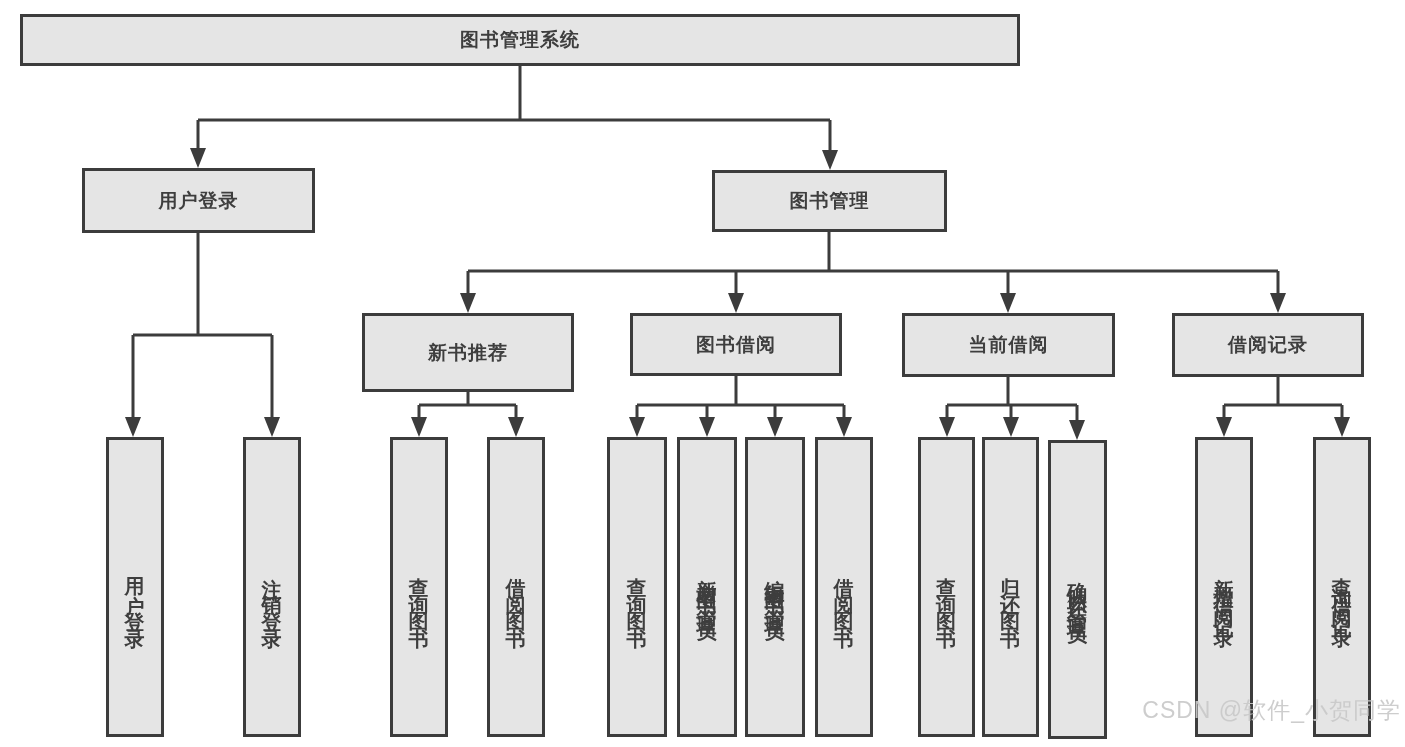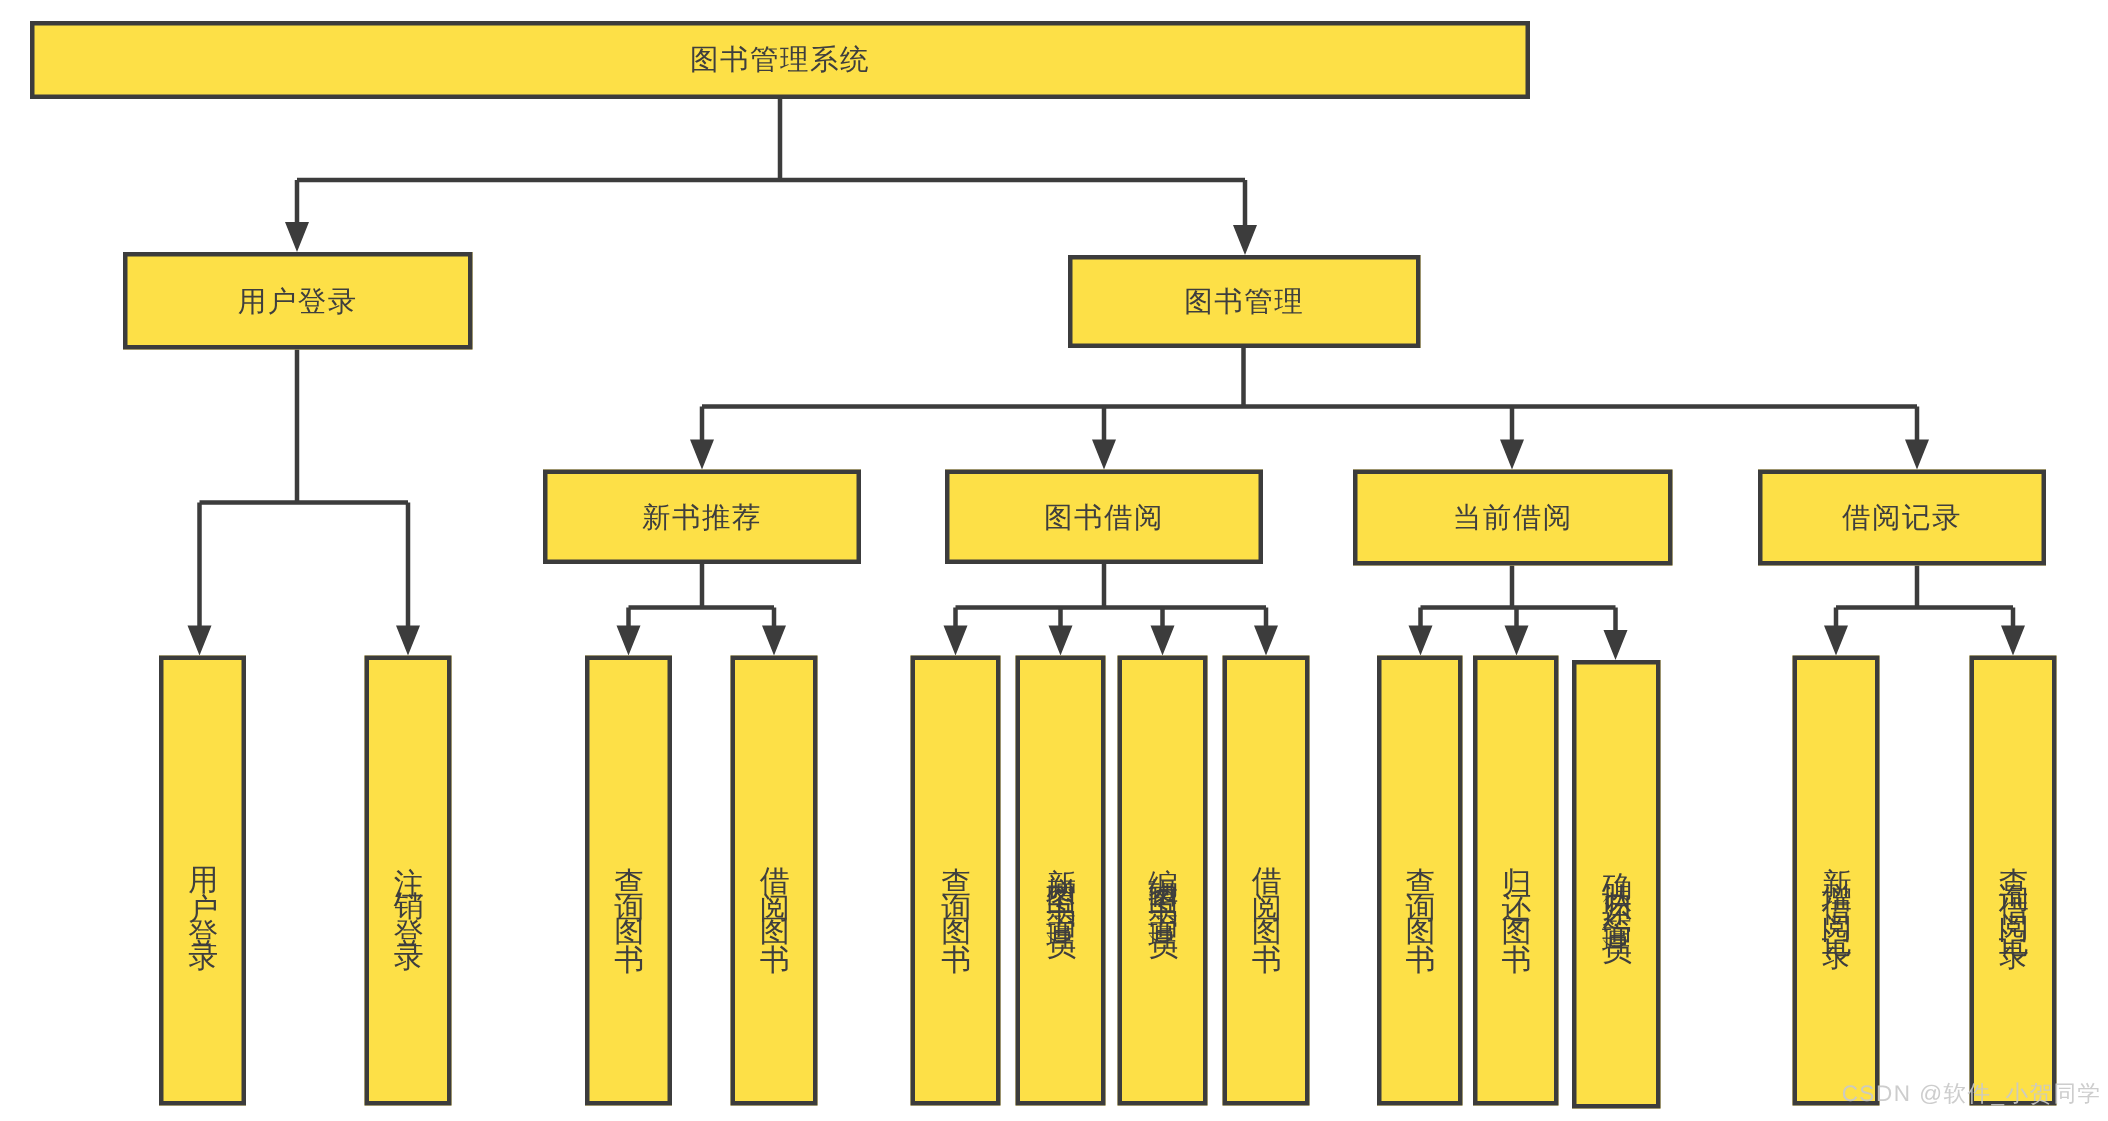--- a/index.html
+++ b/index.html
@@ -4,36 +4,37 @@
 <style>
   html,body{margin:0;padding:0;}
   body{
     width:1405px;height:747px;background:#ffffff;
     font-family:"Liberation Sans","DejaVu Sans",sans-serif;
     position:relative;overflow:hidden;
   }
   .stage{position:absolute;left:0;top:0;width:1405px;height:747px;}
   svg.connectors{position:absolute;left:0;top:0;pointer-events:none;}
   .box{
-    position:absolute;background:#fde047;
+    position:absolute;background:#e5e5e5;
     border:3px solid #3c3c3c;box-sizing:border-box;
     display:flex;align-items:center;justify-content:center;
     color:#3e3e3e;
+    font-weight:bold;
   }
   .h-label{font-size:19px;letter-spacing:1px;white-space:nowrap;}
   .v-label{
     writing-mode:vertical-rl;text-orientation:mixed;
     font-size:20px;line-height:1;white-space:nowrap;color:#3e3e3e;
   }
   .sp-wide{letter-spacing:17px;margin-top:17px;}
   .sp-mid{letter-spacing:10px;margin-top:10px;}
   .sp-narrow{letter-spacing:6px;margin-top:6px;}
   .watermark{
-    position:absolute;right:4px;bottom:8px;
-    font-size:15px;color:rgba(201,201,201,0.92);
+    position:absolute;right:4px;bottom:21px;
+    font-size:23px;color:rgba(201,201,201,0.92);
     letter-spacing:1px;z-index:10;white-space:nowrap;
   }
 </style>
 </head>
 <body>
 
 <div class="stage">
 
   <svg class="connectors" width="1405" height="747" viewBox="0 0 1405 747">
 
@@ -96,21 +97,21 @@
     <span class="h-label">图书管理系统</span>
   </div>
 
   <div class="box" style="left:82px;top:168px;width:233px;height:65px;">
     <span class="h-label">用户登录</span>
   </div>
   <div class="box" style="left:712px;top:170px;width:235px;height:62px;justify-content:center;">
     <span class="h-label">图书管理</span>
   </div>
 
-  <div class="box" style="left:362px;top:313px;width:212px;height:63px;">
+  <div class="box" style="left:362px;top:313px;width:212px;height:79px;">
     <span class="h-label">新书推荐</span>
   </div>
   <div class="box" style="left:902px;top:313px;width:213px;height:64px;">
     <span class="h-label">当前借阅</span>
   </div>
   <div class="box" style="left:630px;top:313px;width:212px;height:63px;">
     <span class="h-label">图书借阅</span>
   </div>
   <div class="box" style="left:1172px;top:313px;width:192px;height:64px;">
     <span class="h-label">借阅记录</span>

